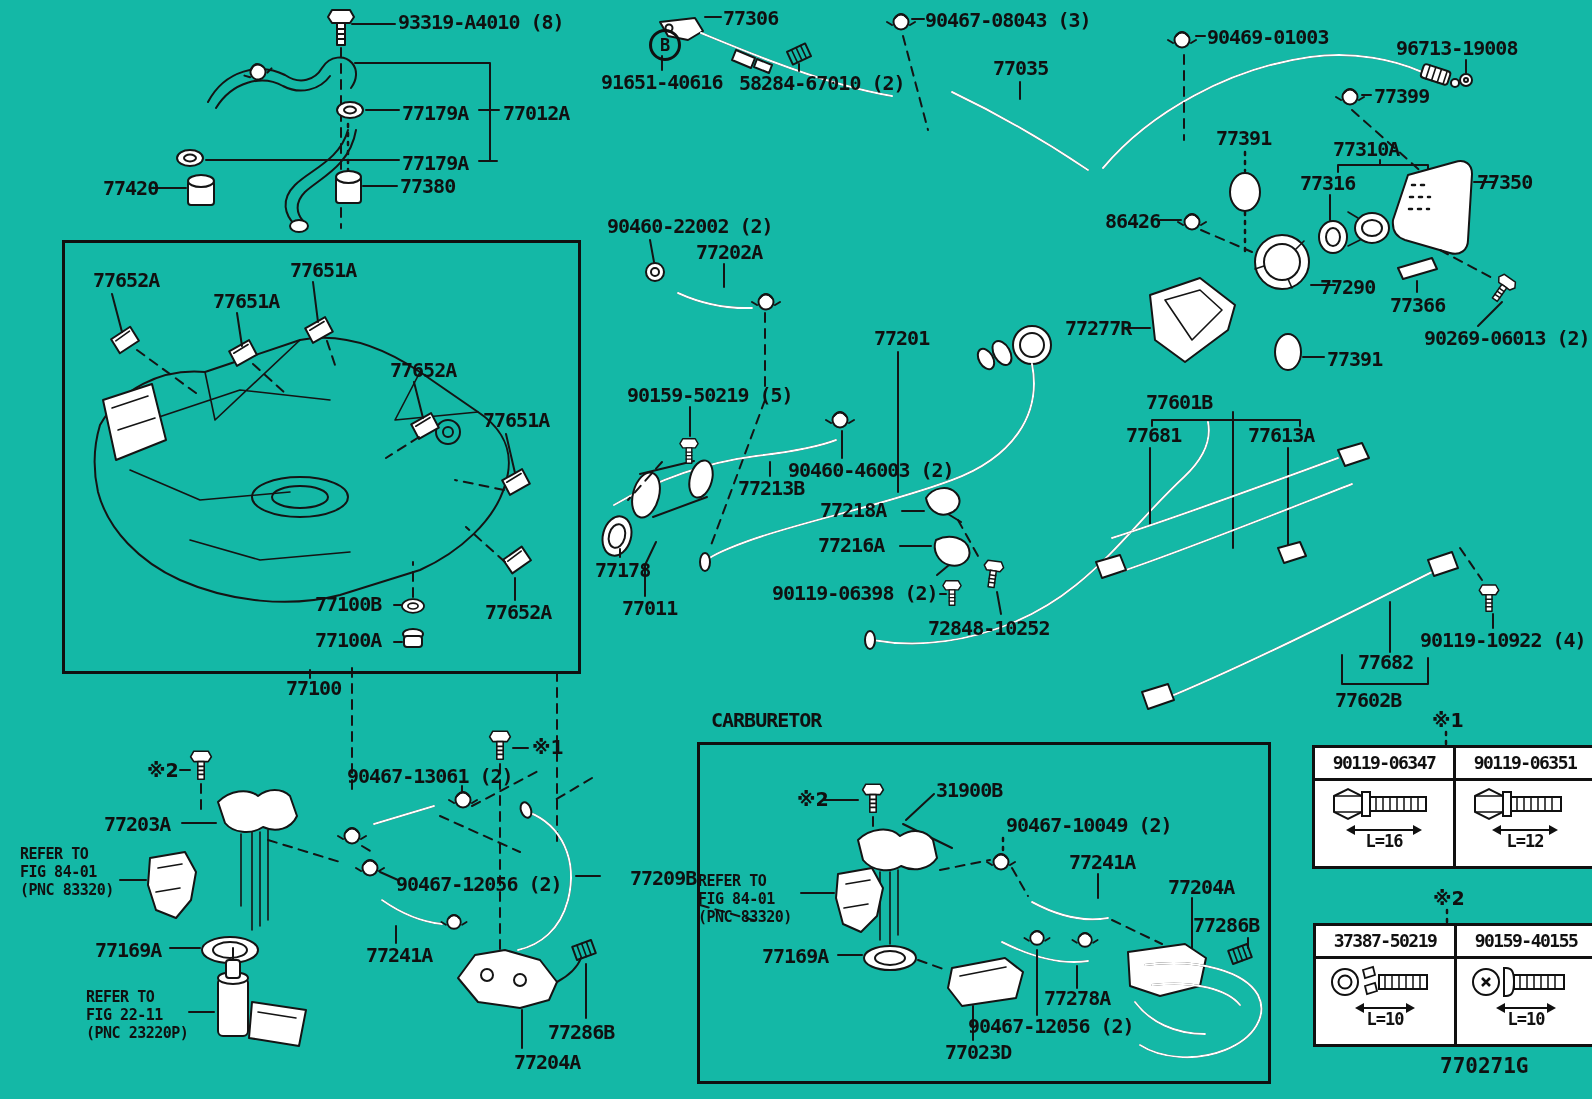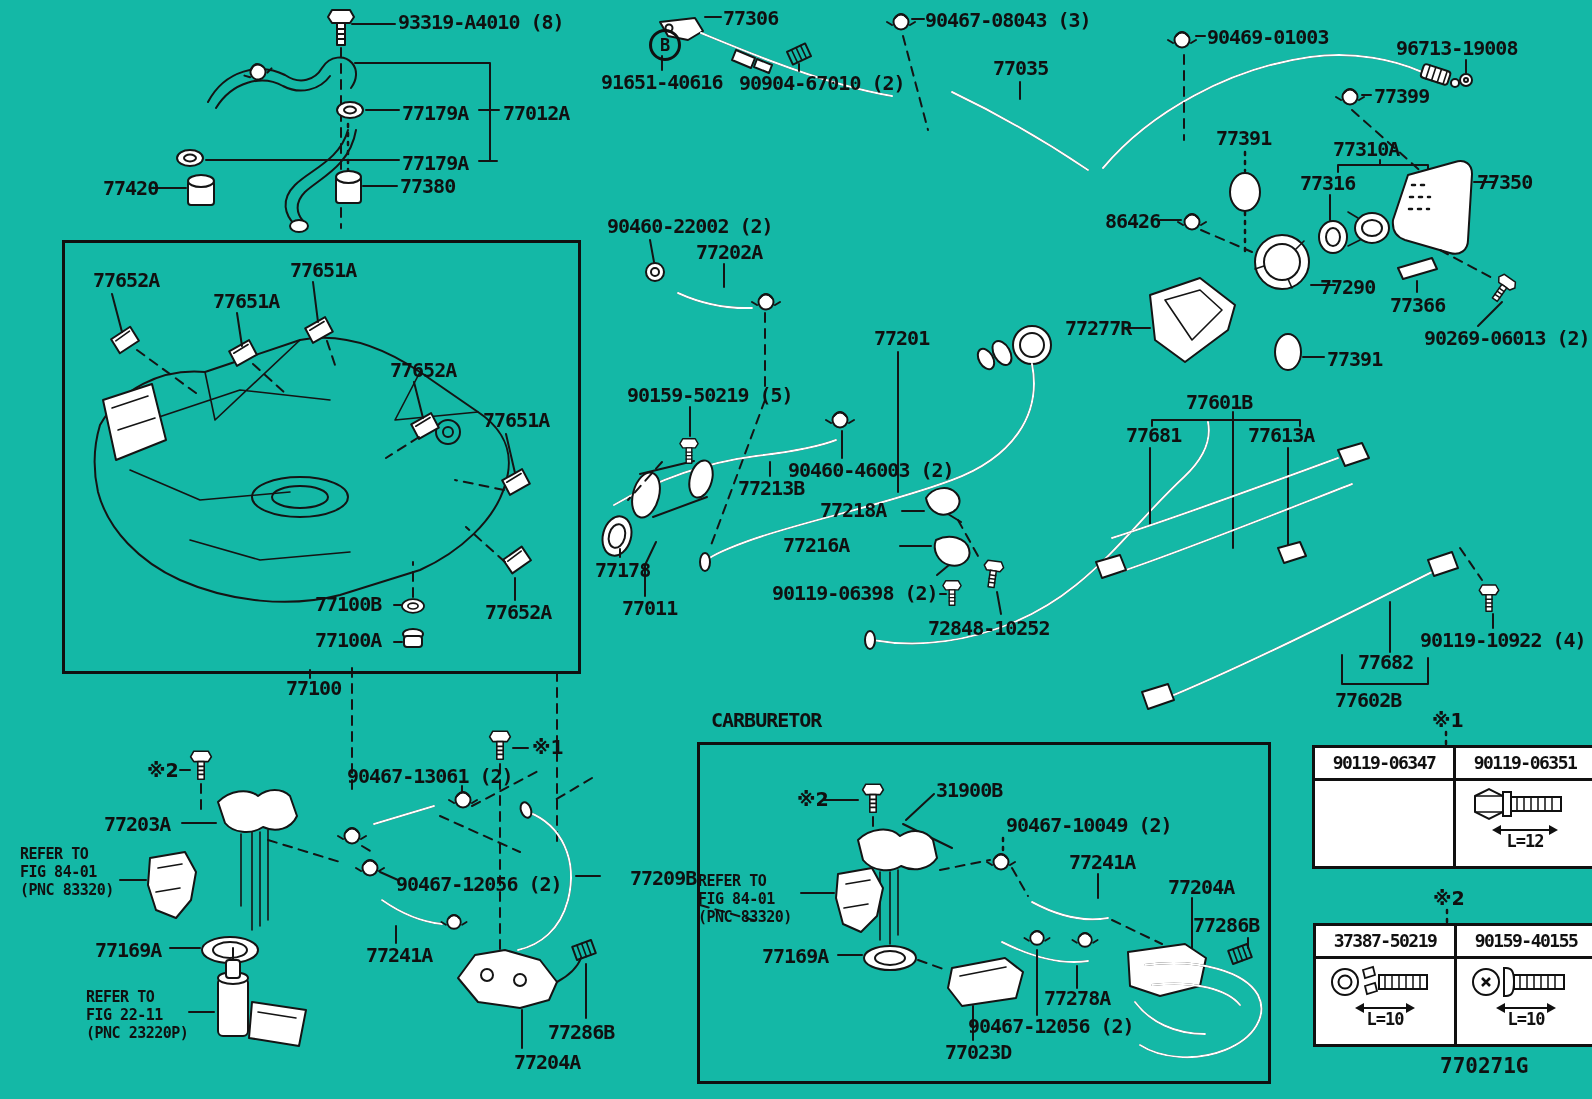--- a/index.html
+++ b/index.html
@@ -359,21 +359,21 @@
 <div class="lbl" style="left:398px;top:12px">93319-A4010 (8)</div>
 <div class="lbl" style="left:402px;top:103px">77179A</div>
 <div class="lbl" style="left:503px;top:103px">77012A</div>
 <div class="lbl" style="left:402px;top:153px">77179A</div>
 <div class="lbl" style="left:103px;top:178px">77420</div>
 <div class="lbl" style="left:400px;top:176px">77380</div>
 
 <div class="lbl" style="left:723px;top:8px">77306</div>
 <div class="bcir" style="left:649px;top:29px">B</div>
 <div class="lbl" style="left:601px;top:72px">91651-40616</div>
-<div class="lbl" style="left:739px;top:73px">90904-67010 (2)</div>
+<div class="lbl" style="left:739px;top:73px">58284-67010 (2)</div>
 <div class="lbl" style="left:925px;top:10px">90467-08043 (3)</div>
 <div class="lbl" style="left:993px;top:58px">77035</div>
 
 <div class="lbl" style="left:1207px;top:27px">90469-01003</div>
 <div class="lbl" style="left:1396px;top:38px">96713-19008</div>
 <div class="lbl" style="left:1374px;top:86px">77399</div>
 <div class="lbl" style="left:1216px;top:128px">77391</div>
 <div class="lbl" style="left:1333px;top:139px">77310A</div>
 <div class="lbl" style="left:1300px;top:173px">77316</div>
 <div class="lbl" style="left:1477px;top:172px">77350</div>
@@ -394,27 +394,27 @@
 <div class="lbl" style="left:315px;top:630px">77100A</div>
 <div class="lbl" style="left:286px;top:678px">77100</div>
 
 <div class="lbl" style="left:607px;top:216px">90460-22002 (2)</div>
 <div class="lbl" style="left:696px;top:242px">77202A</div>
 <div class="lbl" style="left:874px;top:328px">77201</div>
 <div class="lbl" style="left:627px;top:385px">90159-50219 (5)</div>
 <div class="lbl" style="left:788px;top:460px">90460-46003 (2)</div>
 <div class="lbl" style="left:738px;top:478px">77213B</div>
 <div class="lbl" style="left:820px;top:500px">77218A</div>
-<div class="lbl" style="left:783px;top:535px">77216A</div>
+<div class="lbl" style="left:818px;top:535px">77216A</div>
 <div class="lbl" style="left:595px;top:560px">77178</div>
 <div class="lbl" style="left:622px;top:598px">77011</div>
 <div class="lbl" style="left:772px;top:583px">90119-06398 (2)</div>
 <div class="lbl" style="left:928px;top:618px">72848-10252</div>
 
-<div class="lbl" style="left:1186px;top:392px">77601B</div>
+<div class="lbl" style="left:1146px;top:392px">77601B</div>
 <div class="lbl" style="left:1126px;top:425px">77681</div>
 <div class="lbl" style="left:1248px;top:425px">77613A</div>
 <div class="lbl" style="left:1420px;top:630px">90119-10922 (4)</div>
 <div class="lbl" style="left:1358px;top:652px">77682</div>
 <div class="lbl" style="left:1335px;top:690px">77602B</div>
 
 <div class="lbl mk" style="left:147px;top:760px">※2</div>
 <div class="lbl" style="left:104px;top:814px">77203A</div>
 <div class="lbl sm" style="left:20px;top:845px">REFER TO
 FIG 84-01
@@ -443,20 +443,33 @@
 <div class="lbl" style="left:1193px;top:915px">77286B</div>
 <div class="lbl" style="left:762px;top:946px">77169A</div>
 <div class="lbl" style="left:1044px;top:988px">77278A</div>
 <div class="lbl" style="left:968px;top:1016px">90467-12056 (2)</div>
 <div class="lbl" style="left:945px;top:1042px">77023D</div>
 
 <div class="lbl mk" style="left:1432px;top:710px">※1</div>
 <div class="btable" style="left:1312px;top:745px">
   <div class="bcol">
     <div class="bhead">90119-06347</div>
+    <div class="bbody">
+      <svg width="112" height="40" viewBox="0 0 112 40">
+        <g fill="none" stroke="#101010" stroke-width="2">
+          <path d="M6,12 L20,5 L34,12 L34,28 L20,35 L6,28 Z"></path>
+          <path d="M6,12 L34,12 M6,28 L34,28" stroke-width="1.5"></path>
+          <rect x="34" y="8" width="8" height="24"></rect>
+          <rect x="42" y="13" width="56" height="14"></rect>
+          <path d="M48,13 V27 M55,13 V27 M62,13 V27 M69,13 V27 M76,13 V27 M83,13 V27 M90,13 V27" stroke-width="1.5"></path>
+        </g>
+      </svg>
+      <div class="dim"></div>
+      <div class="dimtext">L=16</div>
+    </div>
   </div>
   <div class="bcol">
     <div class="bhead">90119-06351</div>
     <div class="bbody">
       <svg width="112" height="40" viewBox="0 0 112 40">
         <g fill="none" stroke="#101010" stroke-width="2">
           <path d="M6,12 L20,5 L34,12 L34,28 L20,35 L6,28 Z"></path>
           <path d="M6,12 L34,12 M6,28 L34,28" stroke-width="1.5"></path>
           <rect x="34" y="8" width="8" height="24"></rect>
           <rect x="42" y="13" width="50" height="14"></rect>

